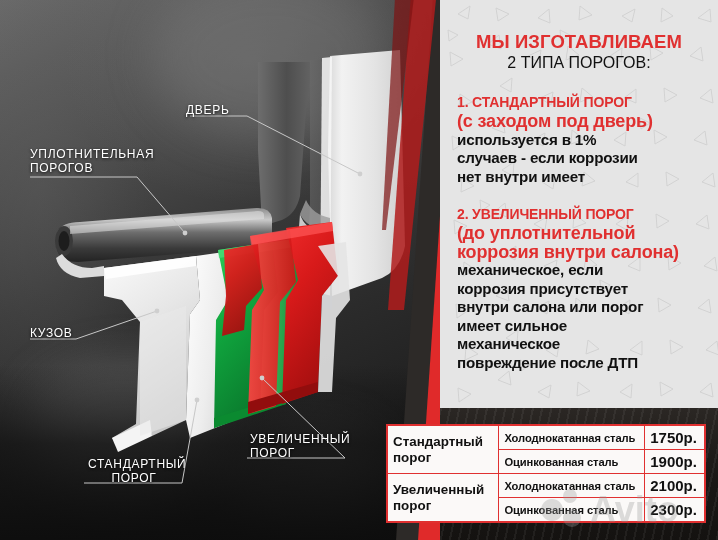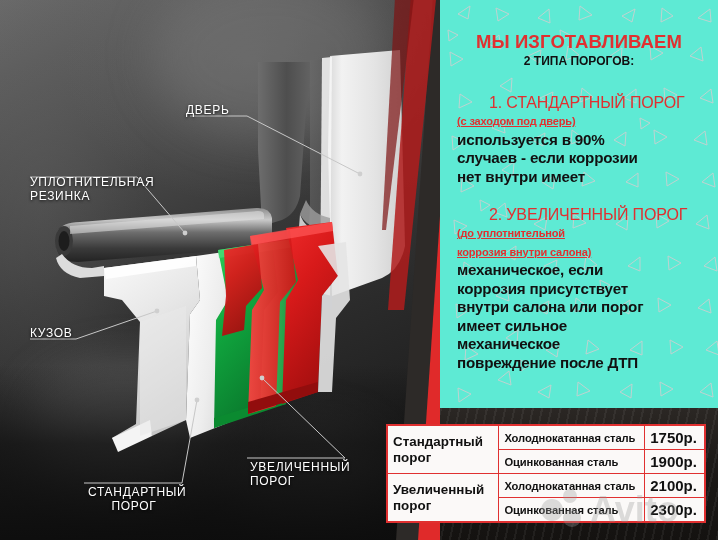--- a/index.html
+++ b/index.html
@@ -41,46 +41,46 @@
     background:linear-gradient(90deg,#7a1414 0%,#c62222 22%,#e03030 60%,#8c1a1a 100%);
     transform:skewX(-28deg);
   }
 
   
   #drawing{position:absolute;left:0;top:0;width:470px;height:540px;}
 
   
   .calloutL{position:absolute;color:#fff;font-weight:normal;font-size:12px;
     letter-spacing:.7px;line-height:13px;text-shadow:0 1px 3px rgba(0,0,0,.85);}
-  .calloutL.tworow{line-height:13.5px;margin-top:28px;}
+  .calloutL.tworow{line-height:13.5px;}
 
   
   #divider{position:absolute;left:382px;top:-20px;width:120px;height:590px;pointer-events:none;}
 
   
   #panel{
     position:absolute;left:440px;top:0;width:278px;height:540px;
-    background:#5eead4;overflow:hidden;
+    background:#e5e5e5;overflow:hidden;
   }
   #panel-pattern{position:absolute;left:0;top:0;width:278px;height:540px;opacity:.85;}
 
   #panel-content{position:absolute;left:0;top:0;width:278px;height:540px;}
 
   .h1{
     position:absolute;left:4px;width:270px;text-align:center;
     font-weight:bold;font-size:18.5px;letter-spacing:.1px;color:#e03030;
   }
   .h2{
     position:absolute;left:4px;width:270px;text-align:center;
-    font-weight:bold;font-size:12px;color:#111;
+    font-weight:normal;font-size:16px;color:#111;
   }
 
   .blk{position:absolute;left:17px;width:252px;}
-  .blk .ttl{font-weight:normal;font-size:16px;color:#e03030;line-height:19px;letter-spacing:-.15px;margin-left:32px;}
-  .blk .sub{font-weight:bold;font-size:11px;color:#e03030;line-height:18.5px;letter-spacing:-.15px;text-decoration:underline;}
+  .blk .ttl{font-weight:bold;font-size:14px;color:#e03030;line-height:19px;letter-spacing:-.15px;}
+  .blk .sub{font-weight:bold;font-size:18px;color:#e03030;line-height:18.5px;letter-spacing:-.15px;}
   .blk .bod{font-weight:bold;font-size:15.2px;color:#111;line-height:18.5px;letter-spacing:-.2px;}
 
   
   #dark-band{
     position:absolute;left:0;bottom:0;width:278px;height:132px;
     background:
       repeating-linear-gradient(102deg, rgba(255,255,255,.055) 0px, rgba(255,255,255,.055) 2px, rgba(0,0,0,0) 2px, rgba(0,0,0,0) 9px),
       linear-gradient(180deg,#2b2724 0%,#1d1a18 40%,#141210 100%);
   }
 
@@ -239,21 +239,21 @@
       <path d="M247 458 L345 458"></path>
       <path d="M345 458 L262 378"></path>
       <circle cx="262" cy="378" r="2.4" fill="#cfcfcf" stroke="none"></circle>
     </g>
   </svg>
 
   <div class="calloutL" style="left:186px;top:104px;">ДВЕРЬ</div>
 
   <div class="calloutL tworow" style="left:30px;top:148px;">
     <div>УПЛОТНИТЕЛЬНАЯ</div>
-    <div>РЕЗИНКА</div>
+    <div>ПОРОГОВ</div>
   </div>
 
   <div class="calloutL" style="left:30px;top:327px;">КУЗОВ</div>
 
   <div class="calloutL tworow" style="left:88px;top:458px;text-align:center;width:92px;">
     <div>СТАНДАРТНЫЙ</div>
     <div>ПОРОГ</div>
   </div>
 
   <div class="calloutL tworow" style="left:250px;top:433px;width:96px;">
@@ -353,21 +353,21 @@
       </g>
     </svg>
 
     <div id="panel-content">
       <div class="h1" style="top:31px;">МЫ ИЗГОТАВЛИВАЕМ</div>
       <div class="h2" style="top:54px;">2 ТИПА ПОРОГОВ:</div>
 
       <div class="blk" style="top:93px;">
         <div class="ttl">1. СТАНДАРТНЫЙ ПОРОГ</div>
         <div class="sub">(с заходом под дверь)</div>
-        <div class="bod">используется в 90%</div>
+        <div class="bod">используется в 1%</div>
         <div class="bod">случаев - если коррозии</div>
         <div class="bod">нет внутри имеет</div>
       </div>
 
       <div class="blk" style="top:205px;">
         <div class="ttl">2. УВЕЛИЧЕННЫЙ ПОРОГ</div>
         <div class="sub">(до уплотнительной</div>
         <div class="sub">коррозия внутри салона)</div>
         <div class="bod">механическое, если</div>
         <div class="bod">коррозия присутствует</div>

